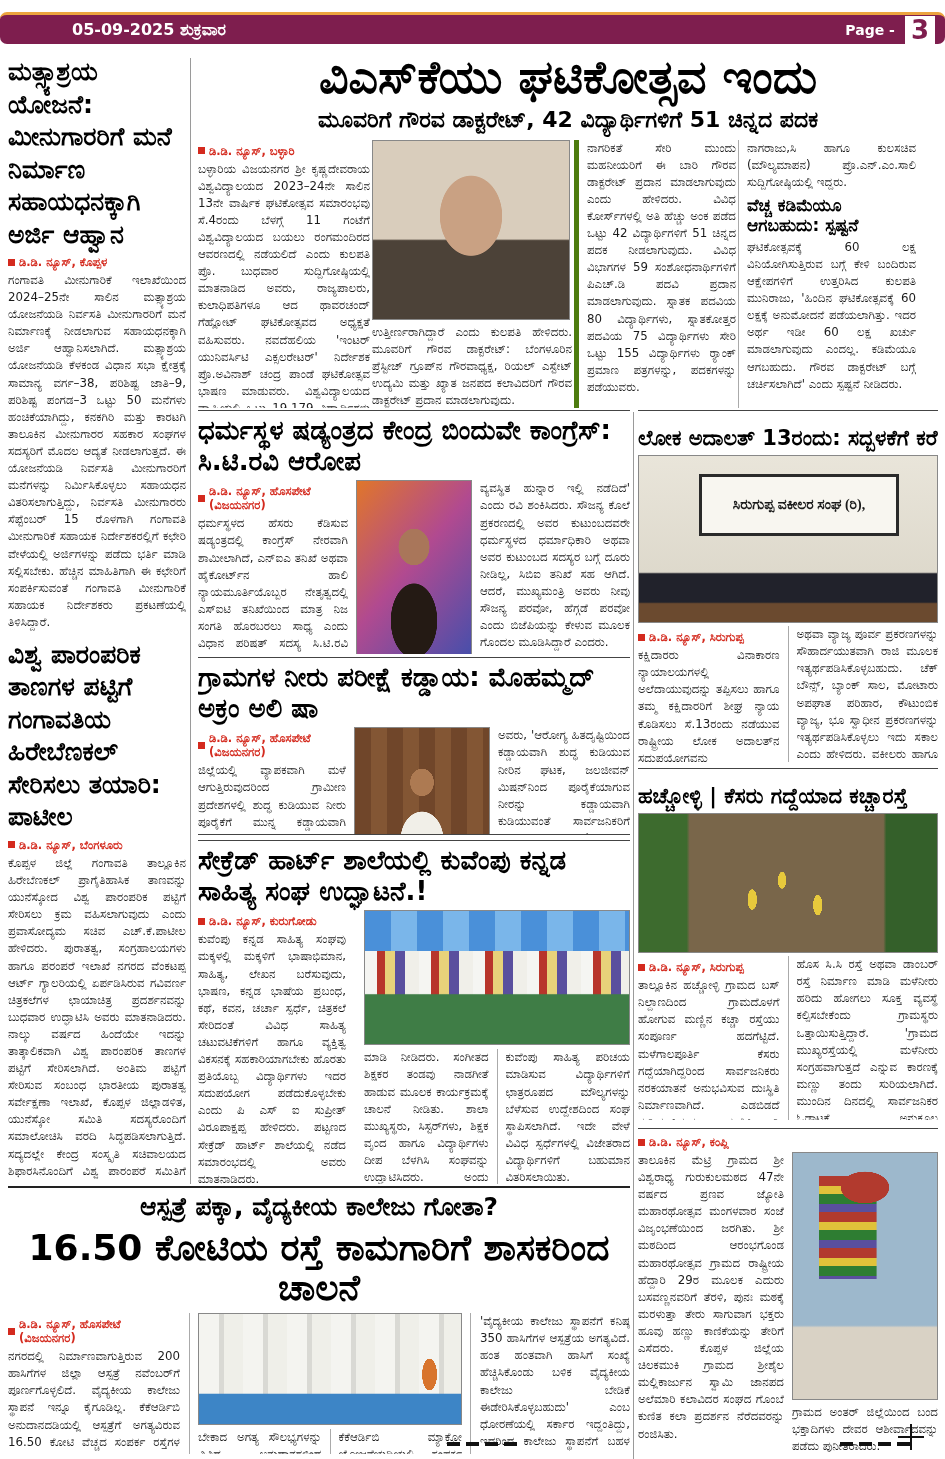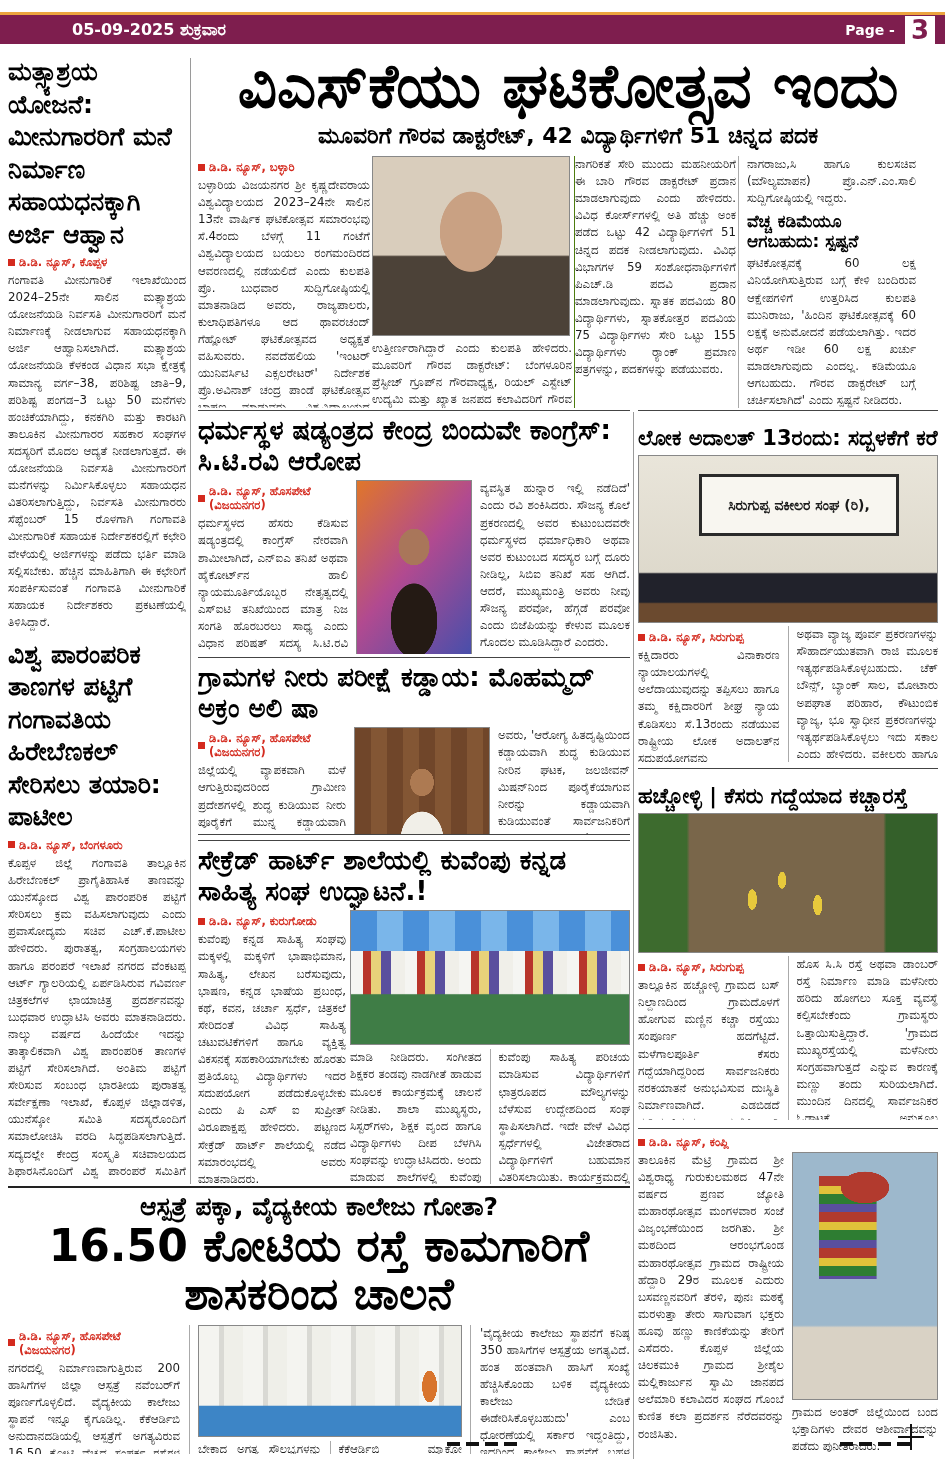--- a/index.html
+++ b/index.html
@@ -5,46 +5,46 @@
   * { margin:0; padding:0; box-sizing:border-box; }
   html,body { background:#ffffff; }
   body { font-family:"DejaVu Sans", sans-serif; }
   .page { position:relative; width:945px; height:1459px; background:#fff; overflow:hidden; }
 
   
   .masthead { position:absolute; left:0; top:12px; width:945px; height:32px; display:flex; }
   .mast-left { width:556px; height:100%; background:#eca43e; display:flex; align-items:center; padding-left:14px; font-weight:bold; font-size:17px; letter-spacing:.2px; }
   .brand-kn { color:#7e1e4e; margin-right:3px; }
   .brand-en { color:#241307; }
-  .mast-right { flex:1; height:100%; background:#7e1e4e; border-top:3px solid #eca43e; display:flex; align-items:center; color:#fff; font-weight:bold; }
+  .mast-right { flex:1; height:100%; background:#7e1e4e; border-top:3px solid #eca43e; display:flex; align-items:center; color:#fff; font-weight:bold;border-radius:7px; }
   .mast-date { font-size:16px; margin-left:72px; }
   .mast-page { margin-left:auto; margin-right:10px; display:flex; align-items:center; gap:10px; font-size:14px; }
   .page-no { background:#fff; color:#7e1e4e; font-size:26px; line-height:26px; padding:1px 6px; font-weight:800; }
 
   
   .art-title { font-weight:800; color:#000; }
   .byline { color:#d42a1e; font-weight:bold; font-size:11.5px; margin:4px 0 3px 0; display:flex; align-items:center; gap:4px; }
   .byline .sq { width:7px; height:7px; background:#d42a1e; display:inline-block; flex:none; }
   .body-txt { font-size:11.8px; line-height:1.45; text-align:justify; color:#1b1b1b; }
   .photo { border:1px solid #888; }
 
   
   .leftcol { position:absolute; left:8px; top:56px; width:178px; height:1128px; overflow:hidden; }
   .leftcol .art-title { font-size:25px; line-height:1.3; }
   .leftrule { position:absolute; left:190px; top:58px; height:1126px; border-left:1px solid #9a9a9a; }
 
   
   .lead { position:absolute; left:198px; top:52px; width:740px; height:356px; overflow:hidden; }
-  .lead-h1 { font-size:61px; line-height:1.1; font-weight:800; text-align:center; color:#000; }
+  .lead-h1 { font-size:46px; line-height:1.1; font-weight:800; text-align:center; color:#000; }
   .lead-sub { font-size:22px; font-weight:800; text-align:center; margin-top:4px; color:#000; }
   .lead-cols { display:flex; gap:2px; margin-top:8px; height:268px; overflow:hidden; }
   .lead-c { overflow:hidden; }
   .lead-c1 { width:172px; }
   .lead-c2 { width:200px; }
-  .lead-c3 { width:162px; border-left:1px solid #4d7c0f; }
+  .lead-c3 { width:162px; border-left:5px solid #4d7c0f; padding-left:8px; }
   .lead-c4 { width:178px; border-left:1px solid #aaa; padding-left:8px; }
   .photo-vc { width:198px; height:180px; background:
       radial-gradient(70px 90px at 50% 42%, #c9a183 0 44%, rgba(0,0,0,0) 45%),
       linear-gradient(180deg, #d9cdbc 0 55%, #4c4238 56% 100%);
   }
   .lead-subhead { font-weight:800; font-size:17px; margin:4px 0; color:#000; }
 
   
   .mid-art { position:absolute; left:198px; width:432px; overflow:hidden; border-top:1.5px solid #444; padding-top:4px; }
   .mid-art .art-title { font-size:26px; line-height:1.2; }
@@ -55,40 +55,40 @@
       radial-gradient(34px 40px at 50% 34%, #a9765a 0 45%, rgba(0,0,0,0) 46%),
       linear-gradient(130deg, #e0762a 0%, #b14a90 45%, #3b4fae 100%);
   }
   .water { top:657px; height:178px; border-bottom:1.5px solid #444; }
   .photo-akram { width:136px; height:138px; flex:none; background:
       radial-gradient(46px 60px at 50% 82%, #f1efe8 0 46%, rgba(0,0,0,0) 47%),
       radial-gradient(26px 30px at 50% 40%, #ad7a52 0 45%, rgba(0,0,0,0) 46%),
       repeating-linear-gradient(90deg, #70462a 0 16px, #835634 16px 32px);
   }
   .sacred { top:840px; height:344px; }
-  .sacred-row { display:flex; gap:4px; margin-top:3px; }
+  .sacred-row { display:flex; gap:18px; margin-top:3px; }
   .sacred-left { width:148px; overflow:hidden; }
   .sacred-right { flex:1; }
   .photo-sacred { width:100%; height:135px; background:
       linear-gradient(180deg, rgba(0,0,0,0) 0 62%, #3f7d46 63% 100%),
       repeating-linear-gradient(90deg, #f5f5f2 0 12px, #b8352b 12px 20px, #e8d27a 20px 30px, #5a4f9e 30px 40px, #f0efe9 40px 54px),
       repeating-linear-gradient(90deg, #4a90d9 0 26px, #7ab6ea 26px 52px);
     background-size:100% 100%, 100% 52%, 100% 40%;
     background-position:0 0, 0 62%, 0 0; background-repeat:no-repeat; }
   .sacred-under { display:flex; gap:8px; margin-top:4px; height:186px; overflow:hidden; }
   .sacred-under > div { flex:1; overflow:hidden; }
 
   
   .rightrail { position:absolute; left:638px; top:410px; width:300px; height:1049px; overflow:hidden; }
   .rrule { position:absolute; left:633px; top:412px; height:1047px; border-left:1px solid #9a9a9a; }
   .r-art { overflow:hidden; border-top:1.5px solid #444; padding-top:15px; }
   .r-art .art-title { font-size:21px; line-height:1.2; }
   .photo-lok { width:100%; height:168px; margin-top:4px; position:relative; background:
       linear-gradient(180deg, rgba(0,0,0,0) 0 70%, #21222b 71% 88%, #6b4a2f 89% 100%),
-      linear-gradient(180deg, #e9e5da, #d9d4c6); }
+      linear-gradient(180deg, #e9e5da, #d9d4c6); font-family: Liberation Serif, serif; }
   .lok-sign { position:absolute; left:60px; top:18px; width:200px; height:62px; background:#f8f6f0; border:3px solid #2a2a2a; display:flex; align-items:center; justify-content:center; text-align:center; font-weight:800; font-size:14px; color:#1a1a1a; padding:2px; }
   .two-col { display:flex; gap:8px; margin-top:3px; overflow:hidden; }
   .two-col > div { flex:1; overflow:hidden; }
   .two-col > div + div { border-left:1px solid #aaa; padding-left:8px; }
   .lok-wrap { height:352px; }
   .lok-cols { height:160px; }
   .mud-wrap { height:352px; margin-top:6px; }
   .photo-mud { width:100%; height:140px; margin-top:4px; background:
       radial-gradient(10px 22px at 38% 62%, #e7c93c 0 46%, rgba(0,0,0,0) 47%),
       radial-gradient(10px 22px at 60% 66%, #e7c93c 0 46%, rgba(0,0,0,0) 47%),
@@ -105,21 +105,21 @@
       repeating-linear-gradient(180deg, #b23a2e 0 10px, #e0c23a 10px 18px, #2e7d32 18px 28px, #5a4f9e 28px 36px),
       linear-gradient(180deg, #9db8cc 0 70%, #d9d2c5 71% 100%);
     background-size:100% 100%, 40% 42%, 100% 100%;
     background-position:0 0, 30% 16%, 0 0; background-repeat:no-repeat; }
   .kampli-cap { margin-top:4px; height:62px; overflow:hidden; }
 
   
   .bottomrule { position:absolute; left:8px; top:1186px; width:622px; border-top:2px solid #222; }
   .bottom { position:absolute; left:8px; top:1192px; width:622px; height:262px; overflow:hidden; }
   .b-kicker { text-align:center; font-weight:800; font-size:25px; color:#000; }
-  .b-head { text-align:center; font-weight:800; font-size:44px; line-height:1.1; color:#000; margin-top:0; }
+  .b-head { text-align:center; font-weight:800; font-size:36px; line-height:1.1; color:#000; margin-top:6px; }
   .b-row { display:flex; gap:9px; margin-top:6px; height:186px; overflow:hidden; }
   .b-c1 { width:172px; overflow:hidden; }
   .b-mid { width:282px; border-left:1px solid #aaa; border-right:1px solid #aaa; padding:0 8px; }
   .photo-road { width:100%; height:112px; background:
       linear-gradient(180deg, rgba(0,0,0,0) 0 72%, #3d85c6 73% 100%),
       radial-gradient(16px 34px at 88% 55%, #d8742c 0 46%, rgba(0,0,0,0) 47%),
       repeating-linear-gradient(90deg, #f4f4f0 0 20px, #d9d9d4 20px 25px, #efefe9 25px 44px),
       linear-gradient(180deg,#e8e8e4,#cfcfc9); }
   .b-mid-cols { display:flex; gap:8px; margin-top:4px; height:64px; overflow:hidden; }
   .b-mid-cols > div { flex:1; overflow:hidden; }

